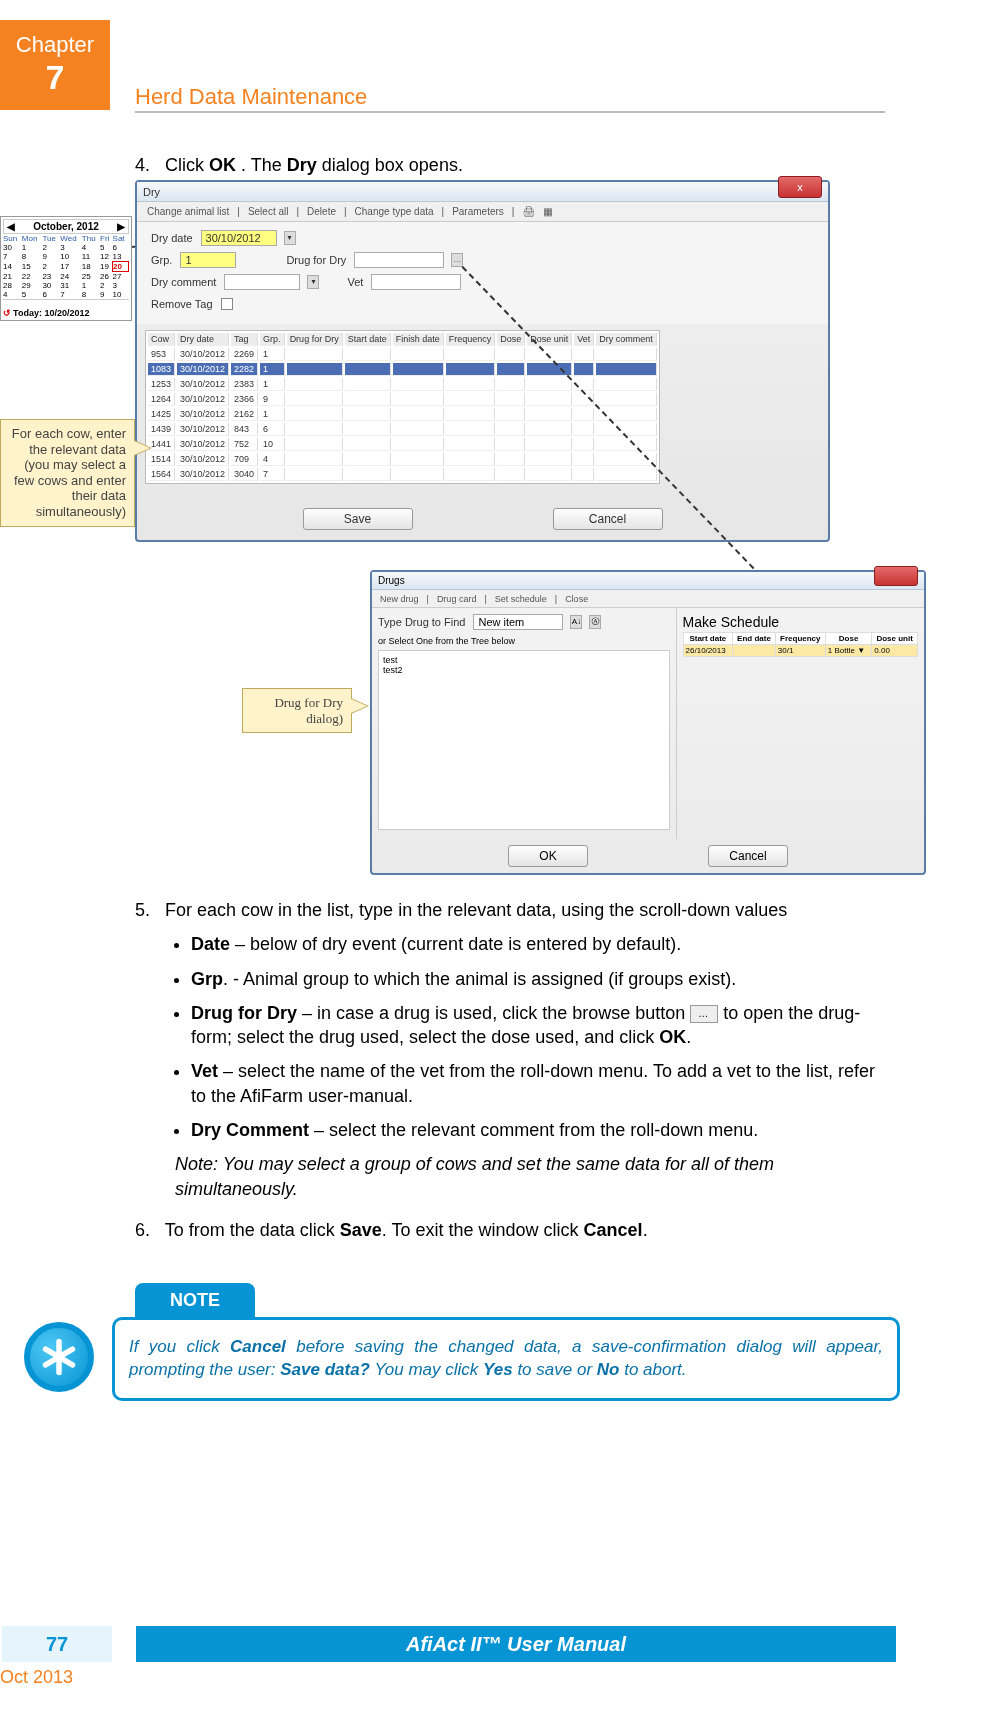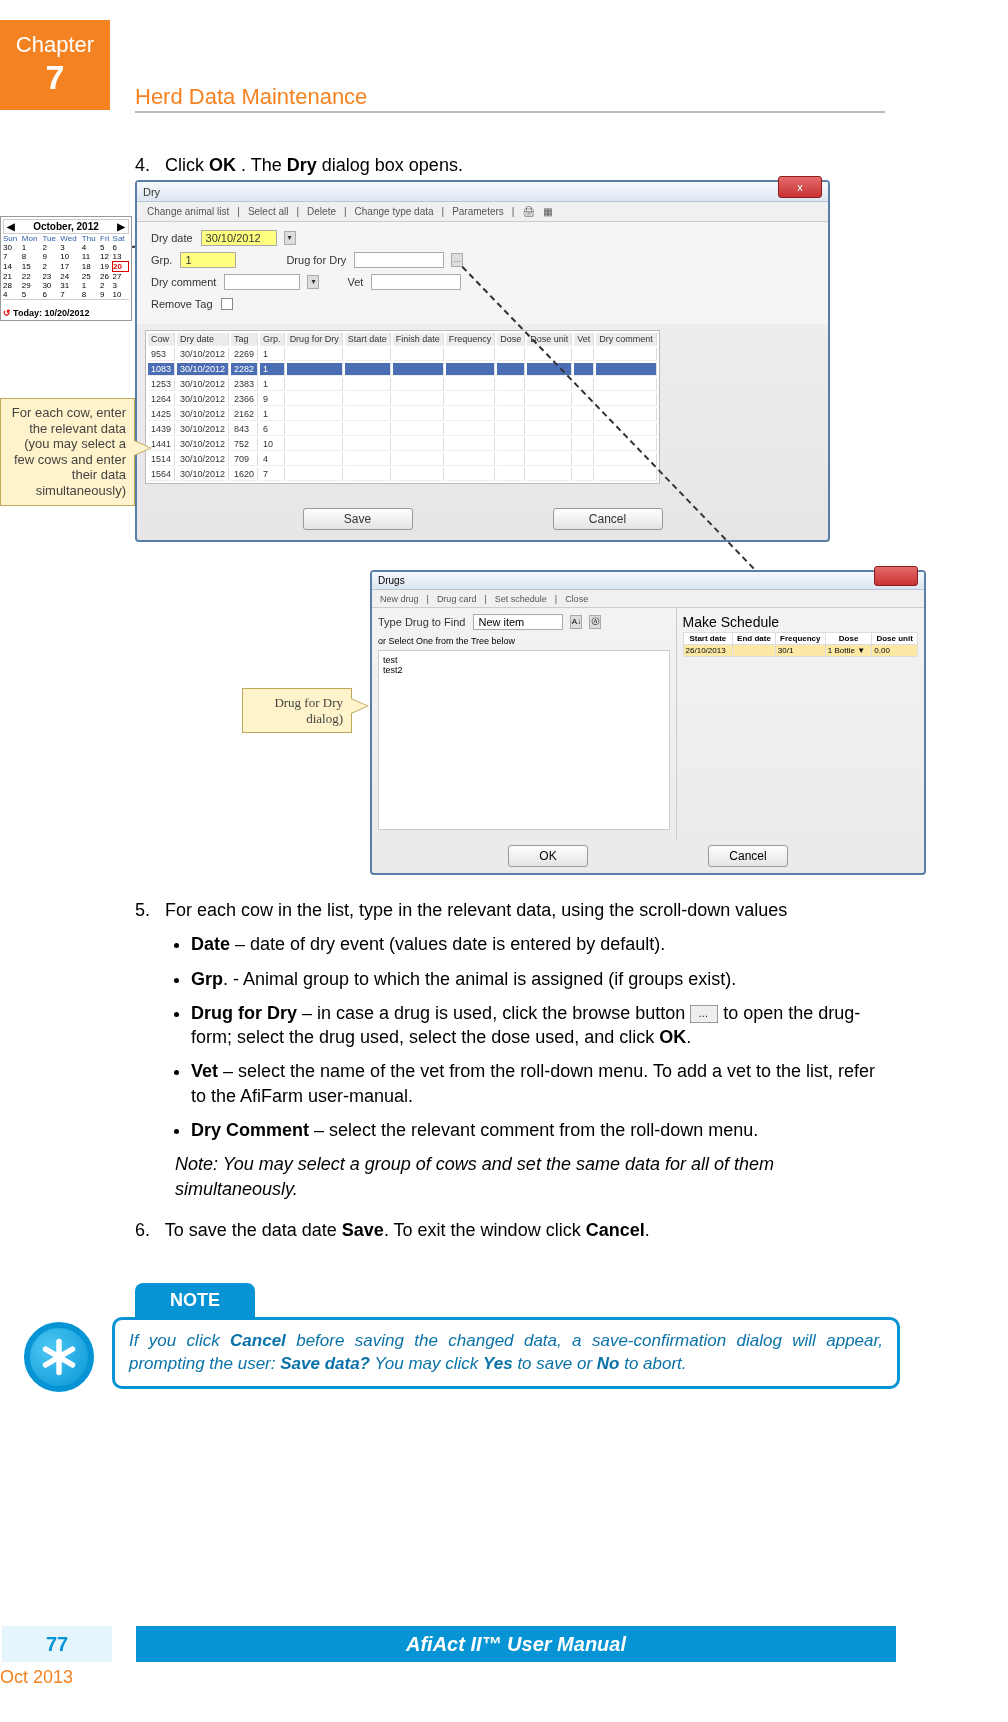--- a/index.html
+++ b/index.html
@@ -143,21 +143,21 @@
     position: absolute;
     background: #fff3cc;
     border: 1px solid #bfa95a;
     font-size: 13px;
     color: #444;
     padding: 6px 8px;
     font-family: "Trebuchet MS", sans-serif;
     text-align: right;
     line-height: 1.2;
   }
-  .annot.cows { left: 0; top: 398px; width: 135px; }
+  .annot.cows { left: 0; top: 419px; width: 135px; }
   .annot.drug { left: 242px; top: 688px; width: 110px; font-family: Liberation Serif, serif; }
   .annot-arrow {
     position: absolute;
     width: 0; height: 0;
     border-top: 8px solid transparent;
     border-bottom: 8px solid transparent;
   }
   .annot-arrow.cows-arr { left: 134px; top: 440px; border-left: 18px solid #bfa95a; }
   .annot-arrow.cows-arr::after { content:""; position:absolute; left:-18px; top:-7px; border-top:7px solid transparent; border-bottom:7px solid transparent; border-left:16px solid #fff3cc; }
   .annot-arrow.drug-arr { left: 351px; top: 698px; border-left: 18px solid #bfa95a; }
@@ -232,21 +232,21 @@
     font-size: 18px;
     display:flex; align-items:center; justify-content:center;
     border-top-left-radius: 8px; border-top-right-radius: 8px;
   }
   .note-box {
     position:absolute;
     left: 112px; top: 1317px;
     width: 788px;
     border: 3px solid #0694d4;
     border-radius: 10px;
-    padding: 10px 14px;
+    padding: 16px 14px;
     font-style: italic;
     color: #0a72a8;
     font-size: 17px;
     line-height: 1.35;
     text-align: justify;
   }
   .note-icon {
     position:absolute;
     left: 24px; top: 1322px;
     width: 70px; height: 70px;
@@ -568,21 +568,21 @@
           <td></td>
           <td></td>
           <td></td>
           <td></td>
           <td></td>
           <td></td>
         </tr>
     <tr>
           <td>1564</td>
           <td>30/10/2012</td>
-          <td>1620</td>
+          <td>3040</td>
           <td>7</td>
           <td></td>
           <td></td>
           <td></td>
           <td></td>
           <td></td>
           <td></td>
           <td></td>
           <td></td>
         </tr>
@@ -664,32 +664,32 @@
     <div class="win-btn" style="width:80px">
         <span>Cancel</span>
       </div>
   </div>
 </div>
 
 <div class="body-text step5">
   <span>5.</span>&nbsp;&nbsp;
   <span>For each cow in the list, type in the relevant data, using the scroll-down values</span>
   <ul>
-    <li><strong>Date</strong><span> – date of dry event (values date is entered by default).</span></li>
+    <li><strong>Date</strong><span> – below of dry event (current date is entered by default).</span></li>
     <li><strong>Grp</strong><span>. - Animal group to which the animal is assigned (if groups exist).</span></li>
     <li><strong>Drug for Dry</strong><span> – in case a drug is used, click the browse button </span><span class="browse-btn">…</span><span> to open the drug-form; select the drug used, select the dose used, and click </span><strong>OK</strong><span>.</span></li>
     <li><strong>Vet</strong><span> – select the name of the vet from the roll-down menu. To add a vet to the list, refer to the AfiFarm user-manual.</span></li>
     <li><strong>Dry Comment</strong><span> – select the relevant comment from the roll-down menu.</span></li>
   </ul>
   <div class="note-line">Note: You may select a group of cows and set the same data for all of them simultaneously.</div>
 </div>
 
 <div class="body-text step6">
   <span>6.</span>&nbsp;&nbsp;
-  <span>To save the data date </span><strong>Save</strong><span>. To exit the window click </span><strong>Cancel</strong><span>.</span>
+  <span>To from the data click </span><strong>Save</strong><span>. To exit the window click </span><strong>Cancel</strong><span>.</span>
 </div>
 
 <div class="note-tab">NOTE</div>
 <div class="note-icon">
   <svg viewBox="0 0 24 24">
       <g fill="#fff">
         <rect x="10.5" y="2" width="3" height="20" rx="1.5"></rect>
         <rect x="10.5" y="2" width="3" height="20" rx="1.5" transform="rotate(60 12 12)"></rect>
         <rect x="10.5" y="2" width="3" height="20" rx="1.5" transform="rotate(-60 12 12)"></rect>
       </g>

